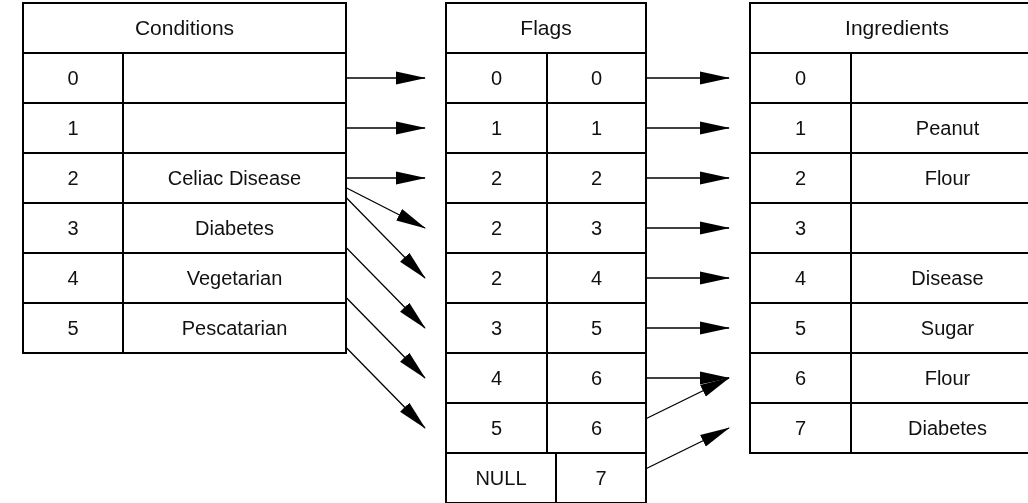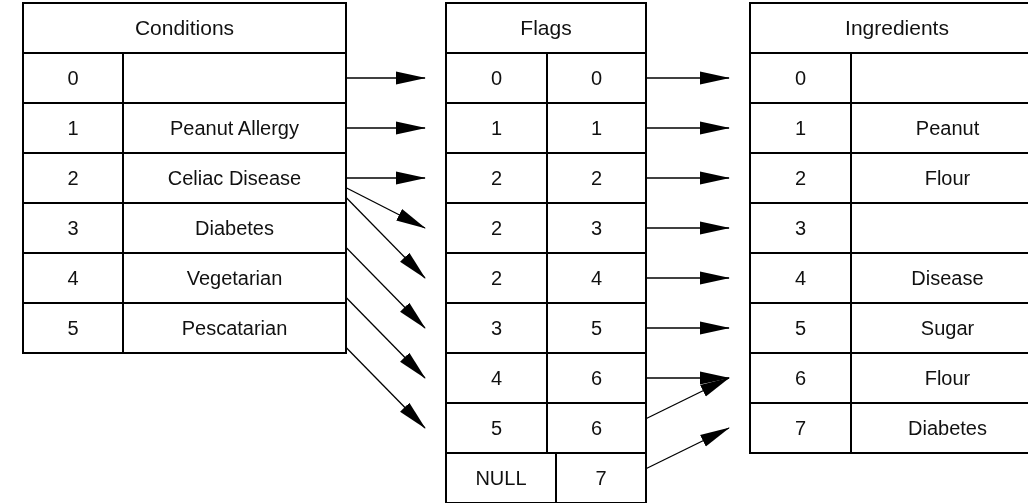--- a/index.html
+++ b/index.html
@@ -95,21 +95,20 @@
 
   <div class="tbl" id="tbl-conditions" style="left: 2px; top: 2px; width: 325px; height: 352px;">
       <div class="trow" style="top: 0px;">
         <div class="hdr-cell">Conditions</div>
       </div>
       <div class="trow" style="top: 50px;">
         <div class="cell id" style="width: 100px;">0</div>
       </div>
       <div class="trow" style="top: 100px;">
         <div class="cell id" style="width: 100px;">1</div>
-        <div class="cell val">Peanut Allergy</div>
       </div>
       <div class="trow" style="top: 150px;">
         <div class="cell id" style="width: 100px;">2</div>
         <div class="cell val">Celiac Disease</div>
       </div>
       <div class="trow" style="top: 200px;">
         <div class="cell id" style="width: 100px;">3</div>
         <div class="cell val">Diabetes</div>
       </div>
       <div class="trow" style="top: 250px;">

